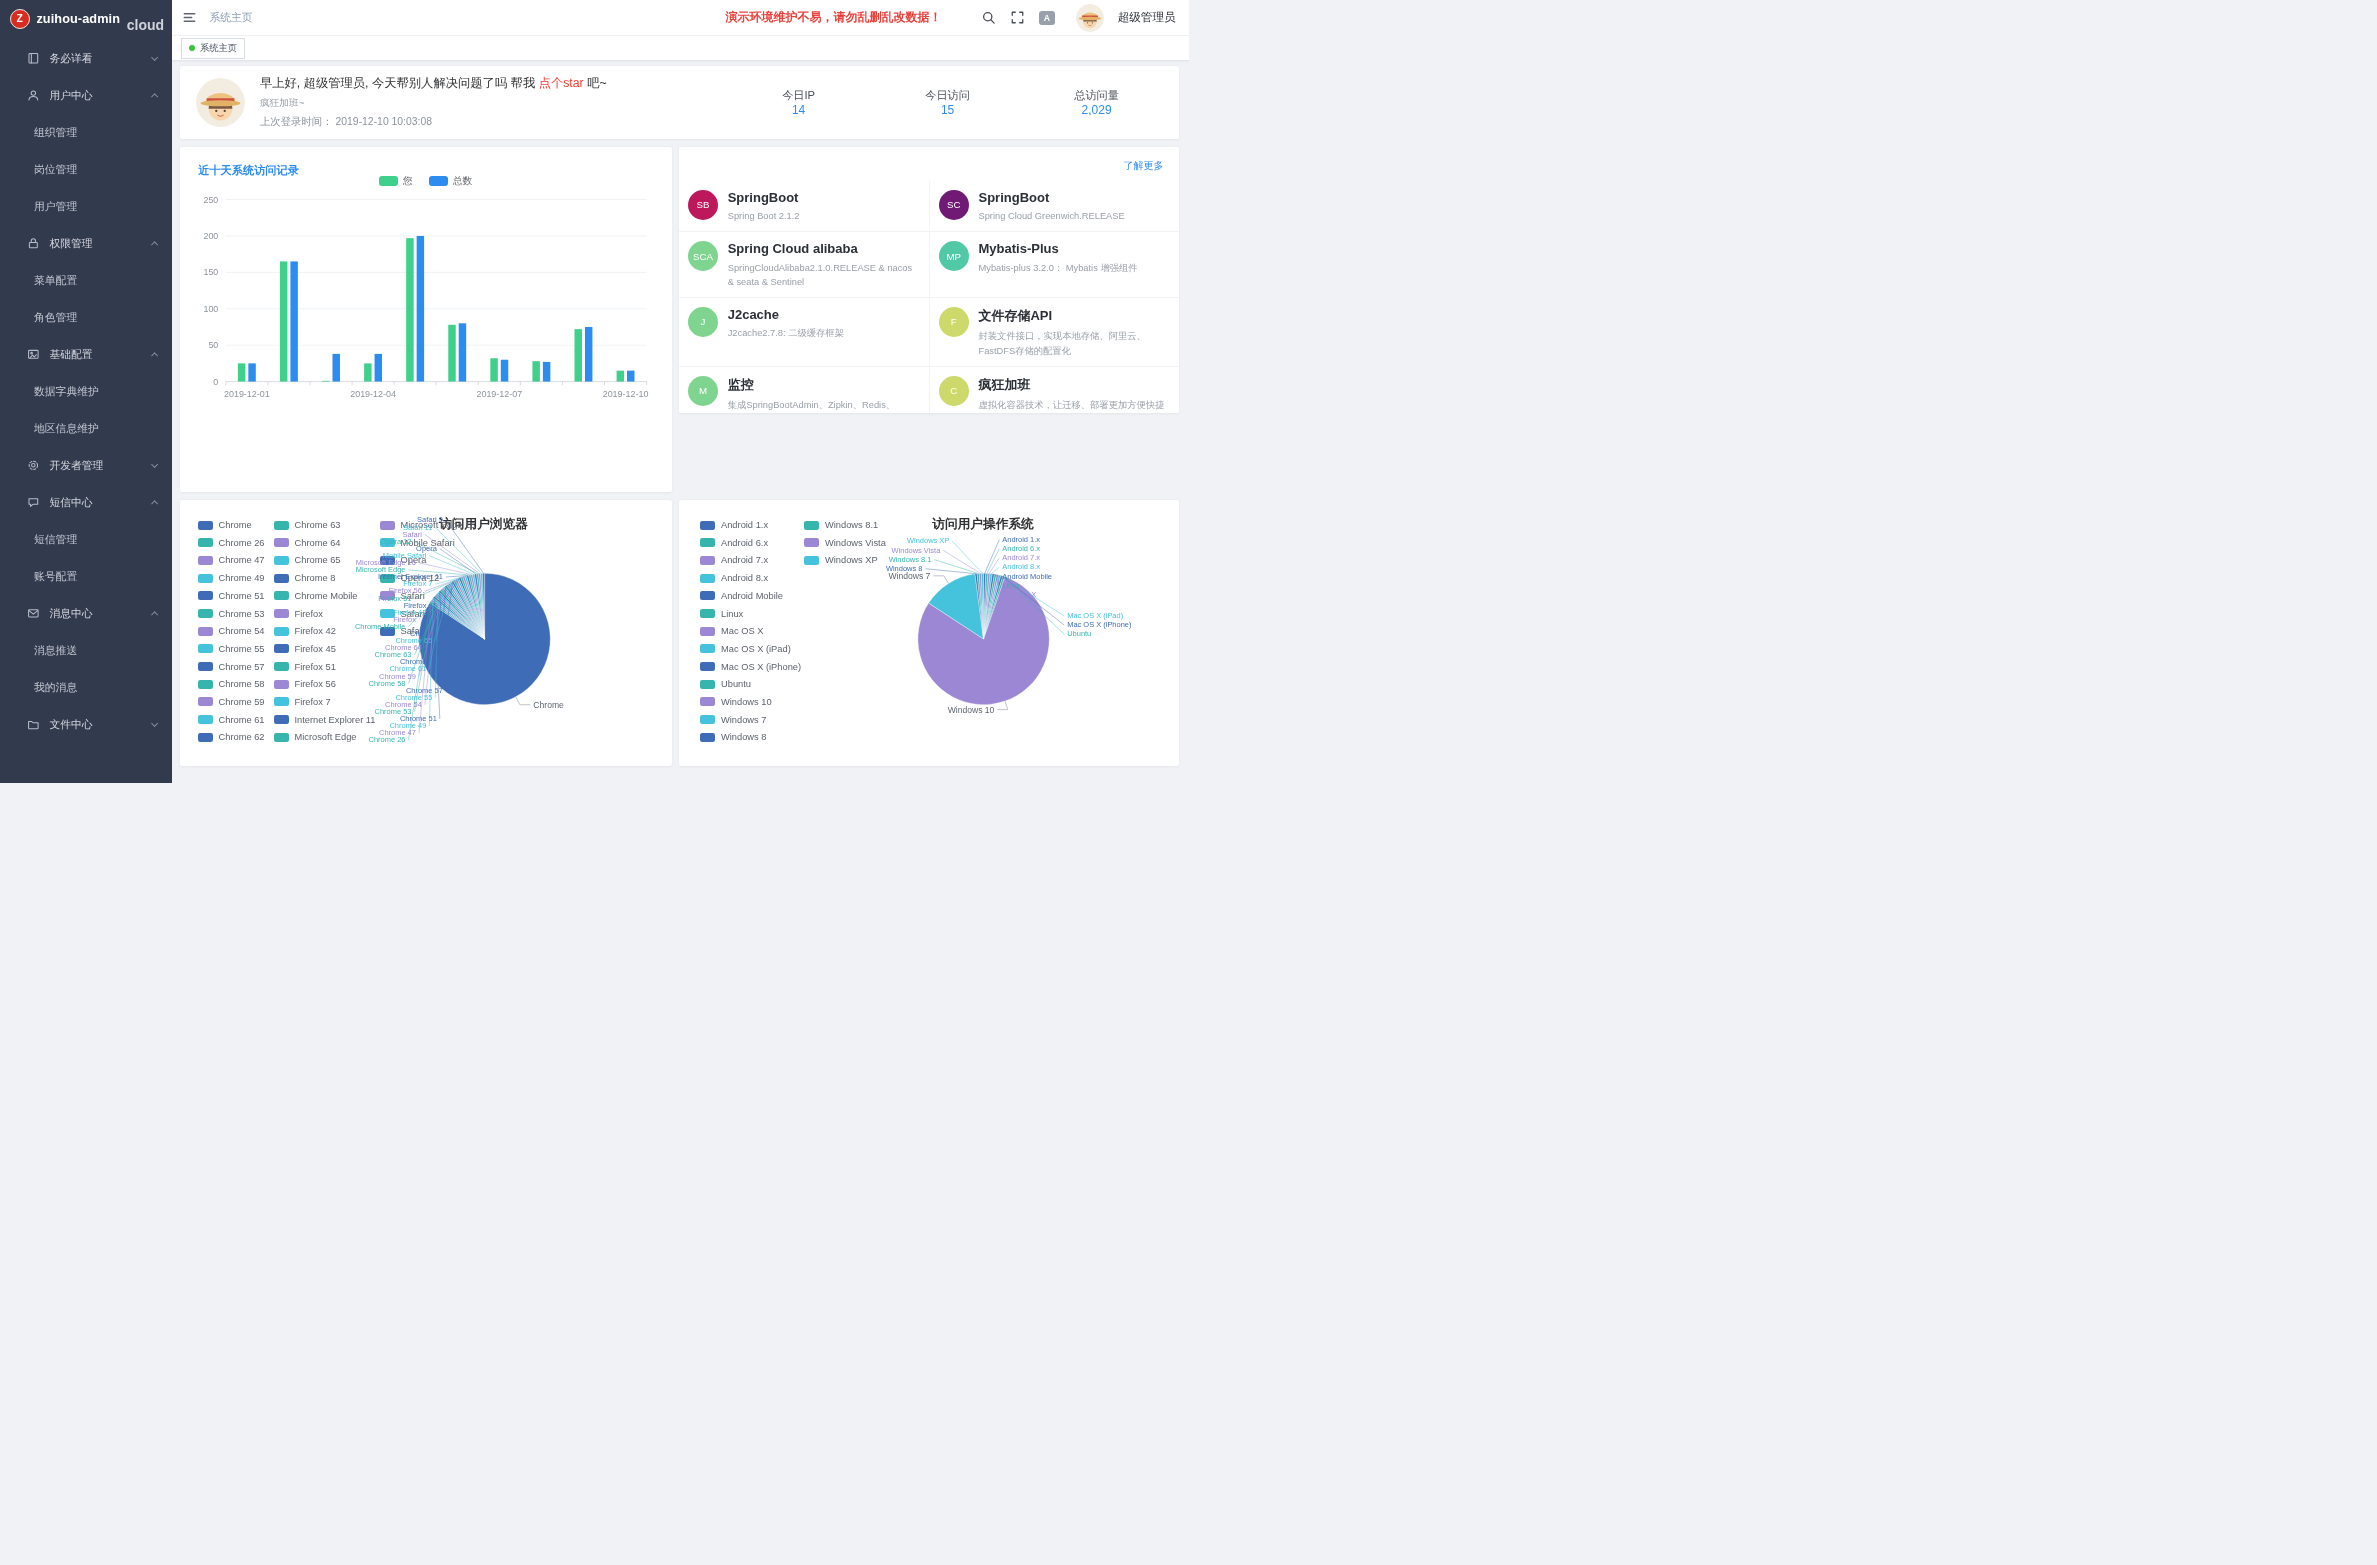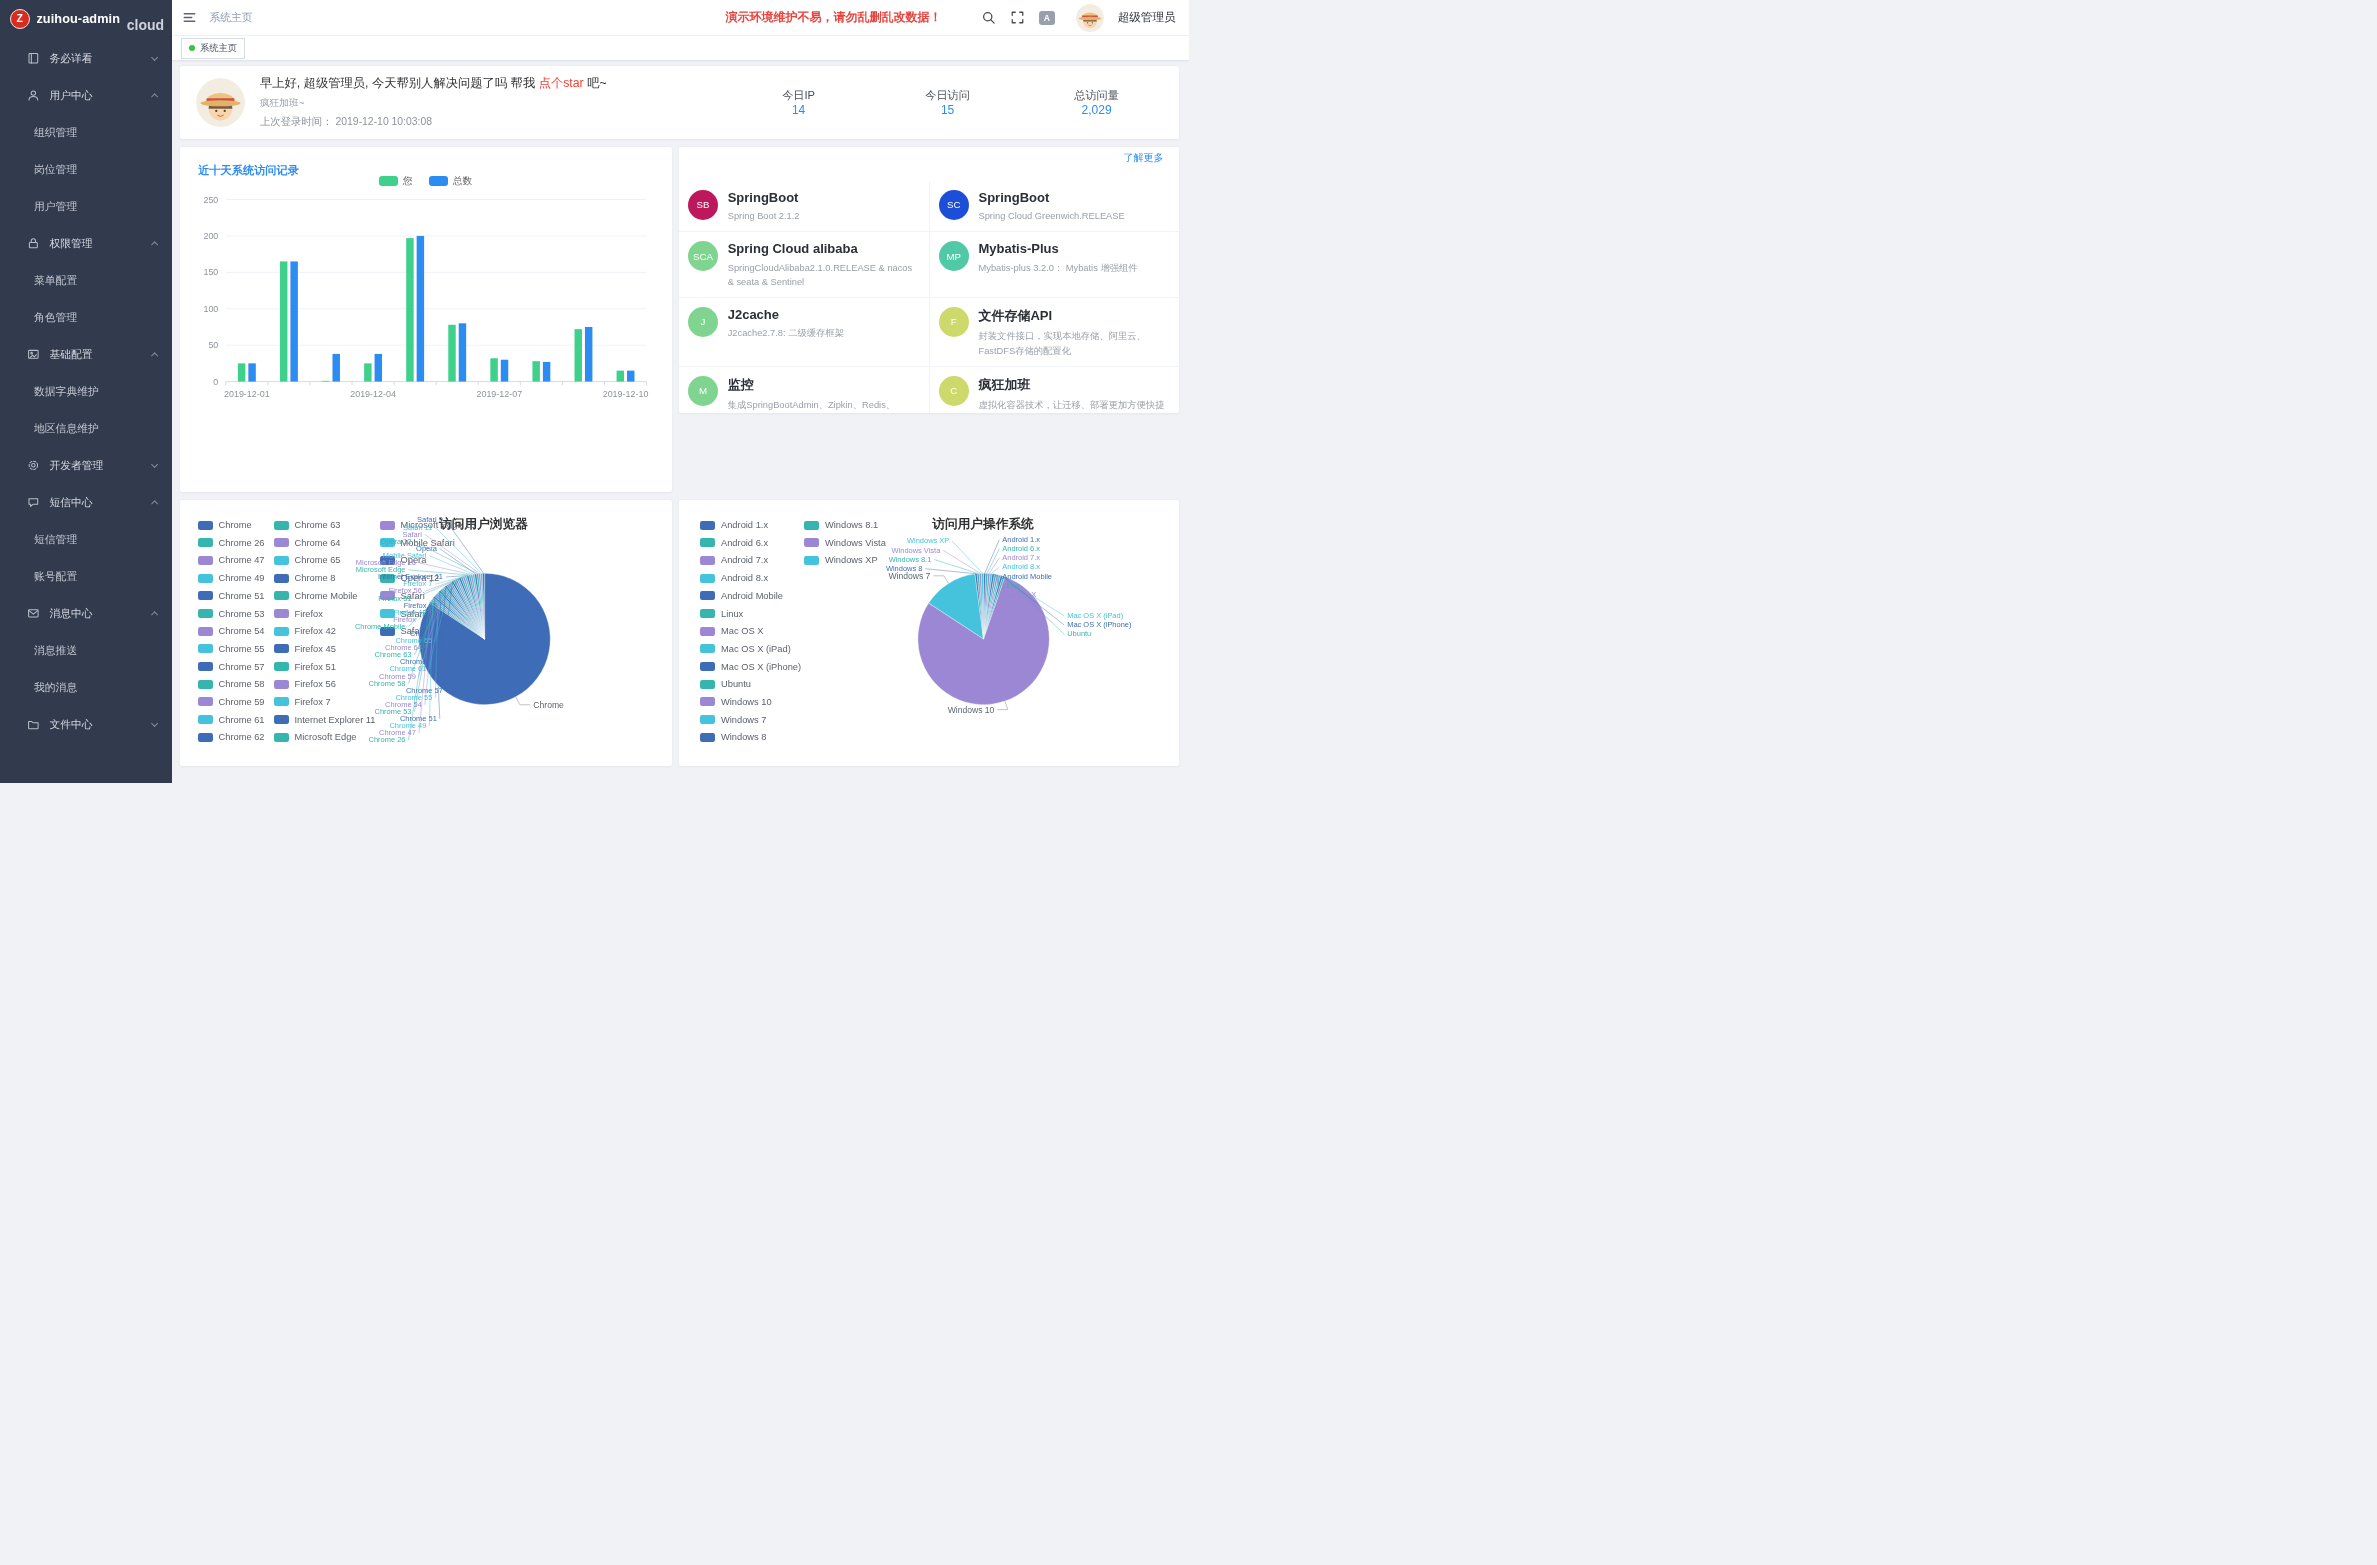--- a/index.html
+++ b/index.html
@@ -54,21 +54,21 @@
 .stat-label{font-size:11.2px;color:#4a4f57}
 .stat-value{margin-top:0;font-size:12px;color:#2d8cf0}
 .row{display:flex;gap:7.5px;margin-top:8.2px}
 .chart-card{width:492px;height:345px;position:relative;flex-shrink:0}
 .card-title-blue{position:absolute;left:18.7px;top:16.4px;color:#2d8cf0;font-size:11.2px;font-weight:bold}
 .bar-legend{position:absolute;left:0;right:0;top:28px;display:flex;justify-content:center;gap:16.4px}
 .bl-item{display:flex;align-items:center;gap:5.2px;font-size:9.7px;color:#606266;cursor:pointer}
 .bl-swatch{width:18.7px;height:10.4px;border-radius:3px}
 #bar-chart{position:absolute;left:10.4px;top:48px}
 .tech-card{flex:1;height:266px;position:relative;padding-top:34px;overflow:hidden}
-.more-link{position:absolute;right:15px;top:4px;color:#2d8cf0;font-size:10px;cursor:pointer;text-decoration:none}
+.more-link{position:absolute;right:15px;top:12px;color:#2d8cf0;font-size:10px;cursor:pointer;text-decoration:none}
 .tech-grid{display:grid;grid-template-columns:1fr 1fr}
 .tech-item{display:flex;gap:9.7px;padding:9px 12px 7.5px 9px;border-top:0.7px solid #f1f3f6}
 .tech-item:nth-child(-n+2){border-top:none}
 .tech-item:nth-child(even){border-left:0.7px solid #f1f3f6}
 .tech-abbr{width:30px;height:30px;border-radius:50%;color:#fff;font-size:9.7px;display:flex;align-items:center;
   justify-content:center;flex-shrink:0}
 .tech-title{font-size:13px;font-weight:bold;color:#2b2f36}
 .tech-desc{font-size:9.3px;color:#9aa0a8;margin-top:4.5px;line-height:1.55}
 .pie-card{position:relative;height:266px;overflow:hidden}
 #browser-card{width:492px;flex-shrink:0}
@@ -341,21 +341,21 @@
         <a class="more-link">了解更多</a>
         <div class="tech-grid" id="tech-grid">
             <div class="tech-item">
               <span class="tech-abbr" style="background: #be185d;">SB</span>
               <div>
                 <div class="tech-title">SpringBoot</div>
                 <div class="tech-desc">Spring Boot 2.1.2</div>
               </div>
             </div>
             <div class="tech-item">
-              <span class="tech-abbr" style="background: #1d4ed8;">SC</span>
+              <span class="tech-abbr" style="background: #701a75;">SC</span>
               <div>
                 <div class="tech-title">SpringBoot</div>
                 <div class="tech-desc">Spring Cloud Greenwich.RELEASE</div>
               </div>
             </div>
             <div class="tech-item">
               <span class="tech-abbr" style="background: rgb(127, 212, 143);">SCA</span>
               <div>
                 <div class="tech-title">Spring Cloud alibaba</div>
                 <div class="tech-desc">SpringCloudAlibaba2.1.0.RELEASE &amp; nacos &amp; seata &amp; Sentinel</div>

